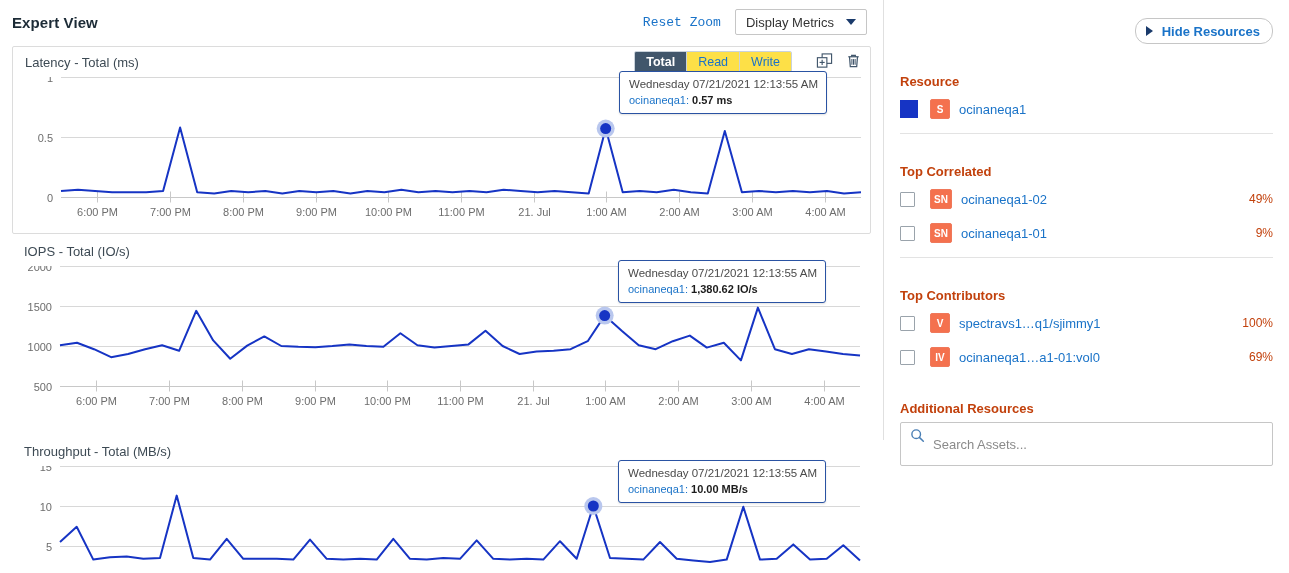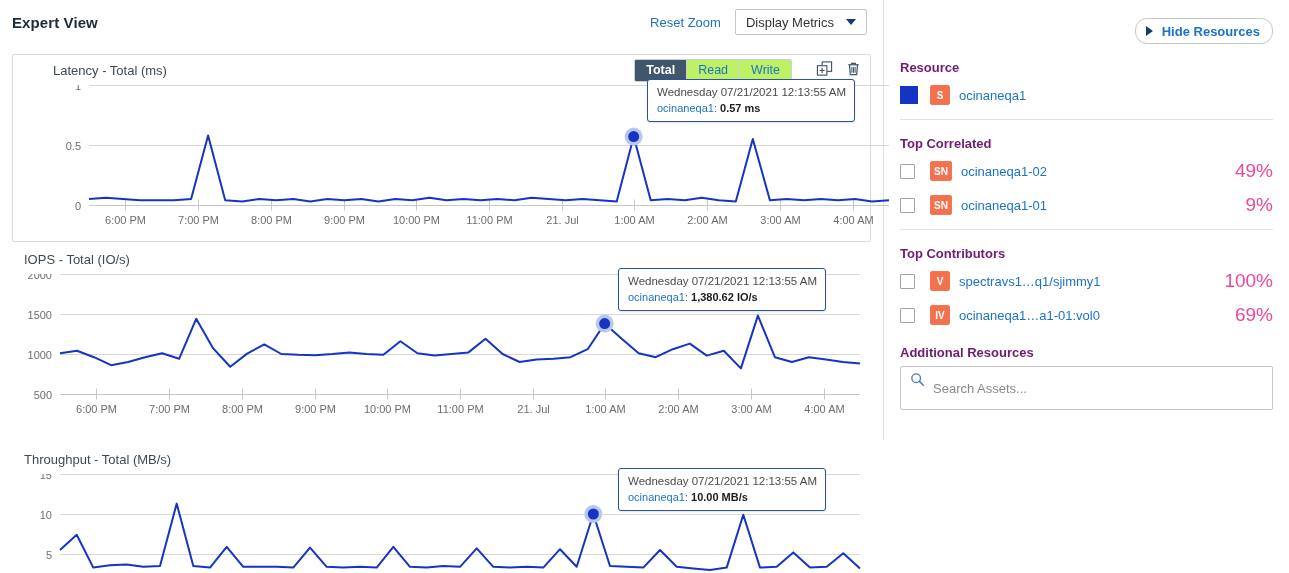--- a/index.html
+++ b/index.html
@@ -17,21 +17,21 @@
   #left { width: 884px; height: 440px; position: relative; border-right: 1px solid #e0e0e0; }
 
   #toolbar {
     height: 44px; display: flex; align-items: center;
     padding: 0 16px 0 12px;
   }
   #page-title {
     font-size: 15px; font-weight: bold; color: #1c2b36; letter-spacing: .1px;
   }
   #toolbar-right { margin-left: auto; display: flex; align-items: center; gap: 14px; }
-  #reset-zoom { color: #1a73c8; font-size: 13px; cursor: pointer; }
+  #reset-zoom { color: #1a73c8; font-size: 13px; cursor: pointer; font-family: Liberation Mono, monospace; }
   .select-box {
     border: 1px solid #c6c6c6; background: #fff; border-radius: 2px;
     height: 26px; padding: 0 10px; display: flex; align-items: center; gap: 12px;
     font-size: 13px; color: #333; cursor: pointer; text-align: center;
   }
   .caret-down {
     width: 0; height: 0; border-left: 5px solid transparent; border-right: 5px solid transparent;
     border-top: 6px solid #1a3a6b;
   }
 
@@ -41,21 +41,21 @@
 
   .chart-head { position: relative; height: 30px; padding: 8px 0 0 12px; }
   .chart-title { font-size: 13px; color: #3d4a54; }
 
   .seg-group {
     position: absolute; right: 78px; top: 4px; display: flex;
     border: 1px solid #c9d2db; border-radius: 2px; overflow: hidden; background: #fff;
   }
   .seg {
     font-size: 12.5px; padding: 3px 11px 4px; cursor: pointer;
-    color: #1a73c8; background: #bef264; border-right: 1px solid #c9d2db;
+    color: #1a73c8; background: #fde047; border-right: 1px solid #c9d2db;
   }
   .seg:last-child { border-right: none; }
   .seg.active { background: #41566b; color: #ffffff; font-weight: bold; }
 
   .panel-icons { position: absolute; right: 8px; top: 5px; display: flex; gap: 12px; align-items: center; }
   .icon-btn { cursor: pointer; width: 17px; height: 18px; }
 
   .plot-wrap { position: relative; }
   svg.plot { display: block; }
 
@@ -75,36 +75,36 @@
   #hide-resources {
     border: 1px solid #c6c6c6; border-radius: 12px; background: #fff;
     height: 26px; padding: 0 12px 0 10px; display: flex; align-items: center; gap: 9px;
     font-size: 13px; font-weight: bold; color: #1a73c8; cursor: pointer; margin-top: 8px;
   }
   .caret-right {
     width: 0; height: 0; border-top: 5px solid transparent; border-bottom: 5px solid transparent;
     border-left: 7px solid #1a3a6b;
   }
 
-  .sec-title { font-size: 13px; font-weight: bold; color: #701a75; margin: 16px 0 6px 0; }
+  .sec-title { font-size: 13px; font-weight: bold; color: #c2410c; margin: 30px 0 6px 0; }
   .res-row { display: flex; align-items: center; height: 28px; margin-bottom: 6px; }
   .swatch { width: 18px; height: 18px; background: #1634c4; margin-right: 12px; flex: none; }
   .cbox {
     width: 15px; height: 15px; border: 1px solid #9aa3ab; background: #fff;
     margin-right: 15px; flex: none; border-radius: 1px; cursor: pointer;
   }
   .badge {
     border: 1px solid #f0785a; background: #f4714e; color: #fff;
     font-size: 10px; font-weight: bold; border-radius: 2px;
     min-width: 20px; height: 20px; padding: 0 3px;
     display: flex; align-items: center; justify-content: center; flex: none;
     margin-right: 9px;
   }
   .res-name { font-size: 13px; color: #1a73c8; cursor: pointer; }
-  .res-pct { margin-left: auto; font-size: 19px; color: #ec4899; }
+  .res-pct { margin-left: auto; font-size: 12px; color: #c2410c; }
   .divider { border-top: 1px solid #e3e3e3; margin: 10px 0 0 0; }
 
   .search-wrap { position: relative; margin-top: 4px; }
   #search-assets {
     width: 100%; height: 44px; border: 1px solid #c6c6c6; border-radius: 2px;
     padding: 0 8px 0 32px; font-size: 13px; color: #333;
     font-family: "Liberation Sans", sans-serif; outline: none;
   }
   #search-assets::placeholder { color: #8a8a8a; }
   .search-ico { position: absolute; left: 10px; top: 6px; pointer-events: none; }
@@ -121,21 +121,21 @@
       <div id="toolbar-right">
         <div id="reset-zoom">Reset Zoom</div>
         <div class="select-box">
           <span>Display Metrics</span>
           <span class="caret-down"></span>
         </div>
       </div>
     </div>
 
     <div id="charts-host">
-        <div class="chart-panel boxed" style="margin-top: 10px; padding-left: 28px;">
+        <div class="chart-panel boxed" style="margin-top: 2px;">
           <div class="chart-head">
             <div class="chart-title">Latency - Total (ms)</div>
             <div class="seg-group">
               <div class="seg active">Total</div>
               <div class="seg">Read</div>
               <div class="seg">Write</div>
             </div>
             <div class="panel-icons">
               <svg class="icon-btn" viewBox="0 0 18 18">
                 <rect x="6.5" y="1.5" width="10" height="10" fill="none" stroke="#41566b" stroke-width="1.2"></rect>

